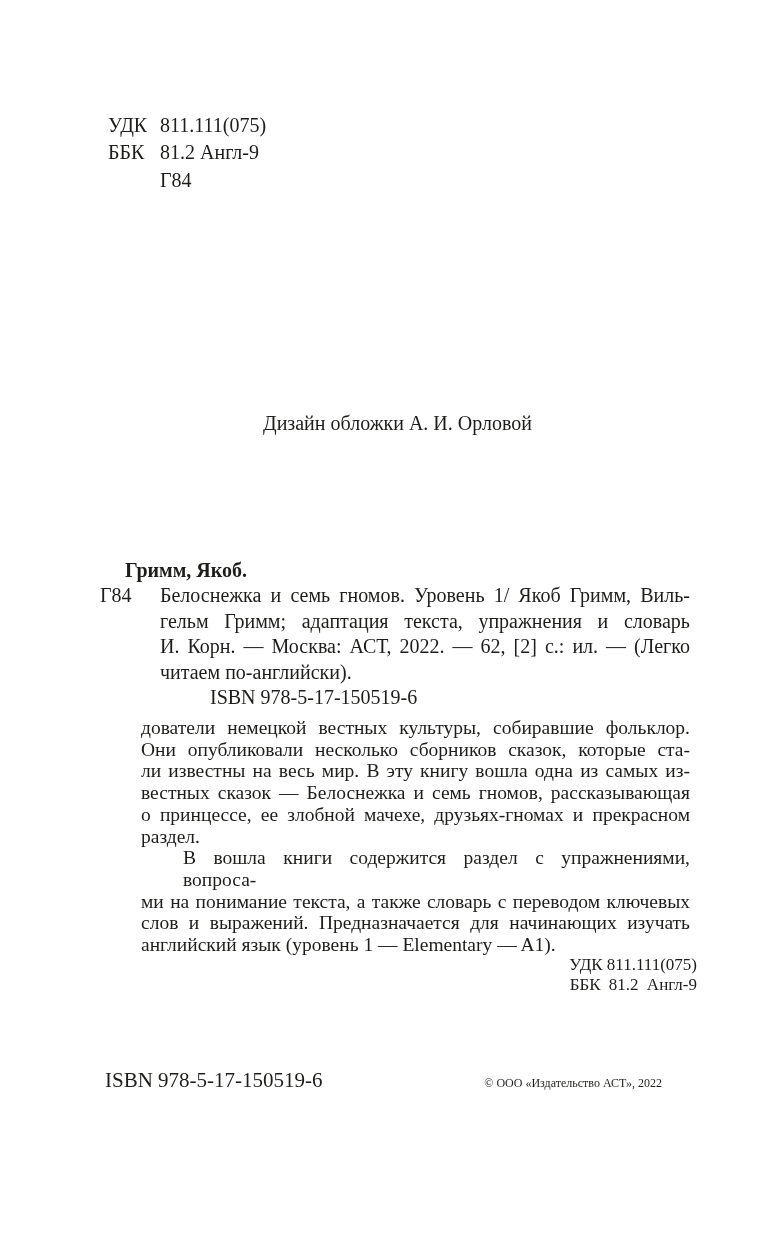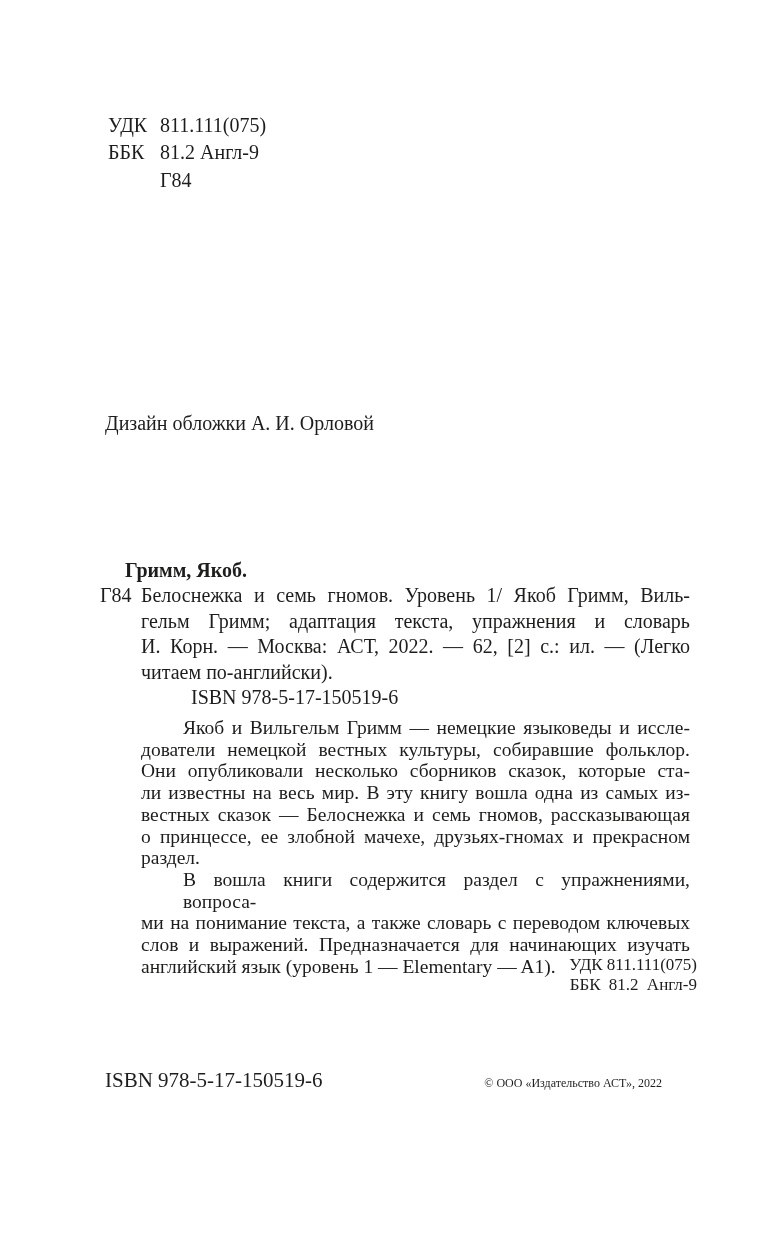--- a/index.html
+++ b/index.html
@@ -14,31 +14,31 @@
   
   .top-codes {
     position:absolute; left:108px; top:112px;
     font-size:20px; line-height:27.3px;
     display:grid; grid-template-columns:52px auto;
   }
 
   
   .design {
     position:absolute; left:105px; top:411px; width:585px;
-    font-size:20px; line-height:24px;
+    text-align:center; font-size:20px; line-height:24px;
   }
 
   
   .biblio {
     position:absolute; left:100px; top:558px; width:590px;
     font-size:20px; line-height:25.4px;
   }
   .biblio .author { margin-left:25px; font-weight:bold; }
   .biblio .code  { position:absolute; left:0; top:25.4px; }
-  .biblio .body  { margin-left:41px; }
+  .biblio .body  { margin-left:60px; }
 
   .jline { text-align:justify; text-align-last:justify; }
   .lline { text-align:left; }
   .isbn-line { padding-left:50px; }
 
   
   .annotation {
     position:absolute; left:141px; top:717px; width:549px;
     font-size:19.5px; line-height:21.7px;
   }
@@ -81,21 +81,20 @@
     <div class="body">
       <div class="jline">Белоснежка и семь гномов. Уровень 1/ Якоб Гримм, Виль-</div>
       <div class="jline">гельм Гримм; адаптация текста, упражнения и словарь</div>
       <div class="jline">И. Корн. — Москва: АСТ, 2022. — 62, [2] с.: ил. — (Легко</div>
       <div class="lline">читаем по-английски).</div>
       <div class="lline isbn-line">ISBN 978-5-17-150519-6</div>
     </div>
   </div>
 
   <div class="annotation">
-    <div class="jline indent">Якоб и Вильгельм Гримм — немецкие языковеды и иссле-</div>
     <div class="jline">дователи немецкой вестных культуры, собиравшие фольклор.</div>
     <div class="jline">Они опубликовали несколько сборников сказок, которые ста-</div>
     <div class="jline">ли известны на весь мир. В эту книгу вошла одна из самых из-</div>
     <div class="jline">вестных сказок — Белоснежка и семь гномов, рассказывающая</div>
     <div class="jline">о принцессе, ее злобной мачехе, друзьях-гномах и прекрасном</div>
     <div class="lline">раздел.</div>
     <div class="jline indent">В вошла книги содержится раздел с упражнениями, вопроса-</div>
     <div class="jline">ми на понимание текста, а также словарь с переводом ключевых</div>
     <div class="jline">слов и выражений. Предназначается для начинающих изучать</div>
     <div class="lline">английский язык (уровень 1 — Elementary — A1).</div>

